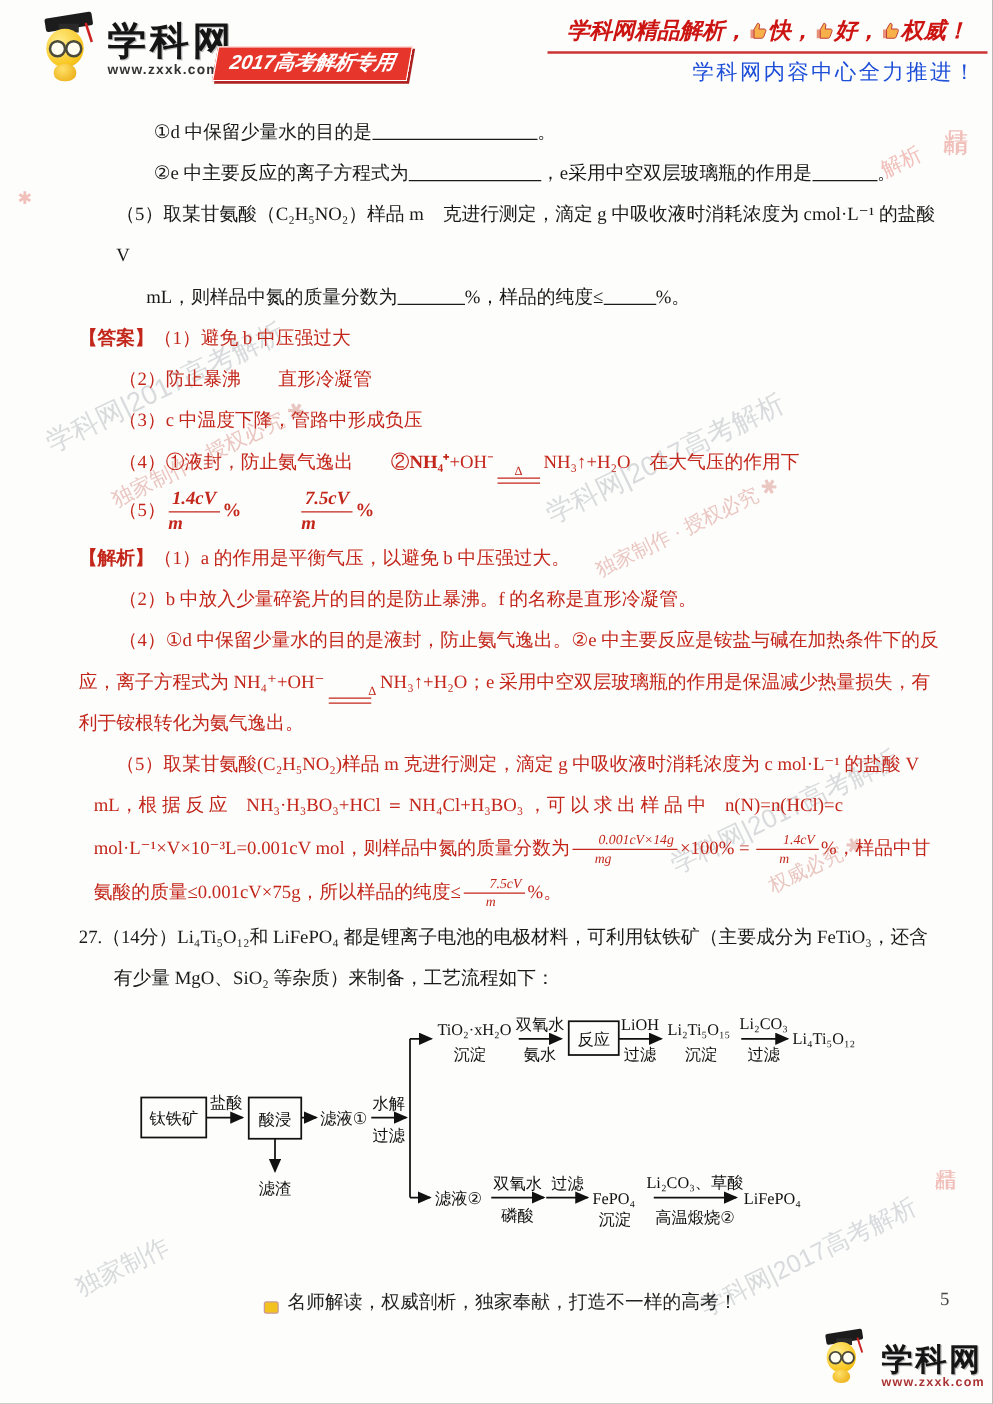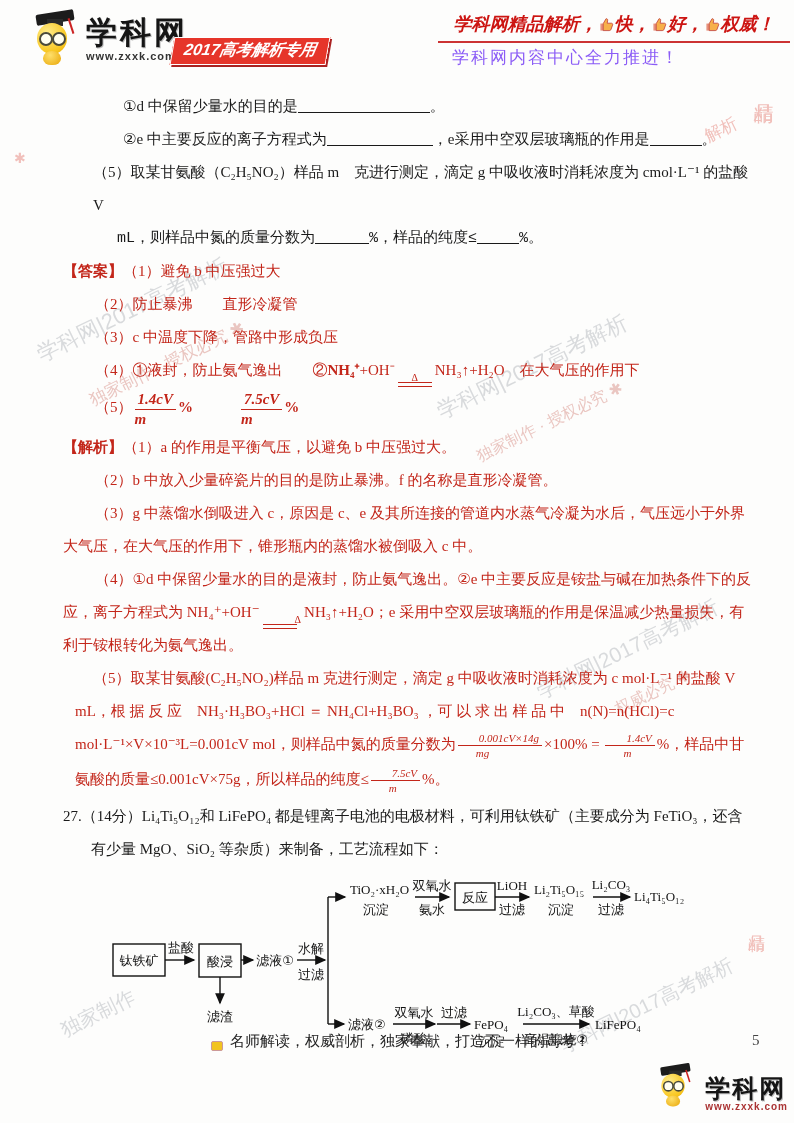--- a/index.html
+++ b/index.html
@@ -25,34 +25,34 @@
   .logo-name{font-size:31px;font-weight:bold;letter-spacing:3px;color:#151515;line-height:34px;margin-top:8px;
         text-shadow:1px 1px 0 #bbb;}
   .logo-url{font-size:11px;font-weight:bold;color:#333;letter-spacing:1px;}
   .badge{position:absolute;left:172px;top:37px;background:#e6352a;color:#fff;
         font-family:"Liberation Sans","DejaVu Sans",sans-serif;font-size:16px;font-weight:bold;font-style:italic;
         padding:3px 12px 4px 12px;transform:skewX(-10deg);box-shadow:2px 2px 0 #a22,0 0 0 1px #fff inset;}
   .slogan{position:absolute;right:4px;top:12px;width:352px;text-align:center;color:#cc1512;
         font-size:18px;font-weight:bold;font-style:italic;padding-bottom:4px;
         border-bottom:2px solid #c33;font-family:"Liberation Sans","DejaVu Sans",sans-serif;}
   .slogan .thumb{display:inline-block;vertical-align:-2px;margin:0 1px;}
-  .subslogan{position:absolute;right:12px;top:46px;width:330px;text-align:left;color:#8b5cf6;
+  .subslogan{position:absolute;right:12px;top:46px;width:330px;text-align:right;color:#1d4ed8;
         font-size:17px;letter-spacing:2px;}
   
   .wm{position:absolute;pointer-events:none;white-space:nowrap;z-index:0;
       font-family:"Liberation Sans","DejaVu Sans",sans-serif;}
   .wm-gray{color:#c3c6ca;opacity:.62;}
   .wm-pink{color:#e4b4ae;opacity:.75;}
   .wm-rose{color:#efb6b0;opacity:.85;}
   
   .content{position:absolute;left:63px;top:90px;width:692px;z-index:1;}
   .content p{margin:0;line-height:33px;font-size:15px;}
   .q1,.q2{padding-left:60px;}
   .q3{padding-left:30px;}
-  .q4{padding-left:54px;font-family:Liberation Mono, monospace;}
+  .q4{padding-left:54px;}
   .blank{display:inline-block;border-bottom:1px solid #1a1a1a;height:14px;vertical-align:-2px;}
   .red{color:#c3261a;}
   .ind{padding-left:32px;font-family:Liberation Serif, serif;}
   .hang{padding-left:0;text-indent:32px;}
   .ans5{line-height:46px;}
   .ana5{line-height:42px;padding-left:12px;text-indent:18px;}
   .q27{padding-left:28px;text-indent:-28px;margin-top:2px !important;}
   .spacer{display:inline-block;width:46px;}
   
   .heq{white-space:nowrap;}
@@ -140,21 +140,20 @@
     <p class="q4"><span>mL，则样品中氮的质量分数为</span><span class="blank" style="width:54px;"></span><span>%，样品的纯度≤</span><span class="blank" style="width:42px;"></span><span>%。</span></p>
 
     <p class="red"><b>【答案】</b><span>（1）避免 b 中压强过大</span></p>
     <p class="red ind">（2）防止暴沸　　直形冷凝管</p>
     <p class="red ind">（3）c 中温度下降，管路中形成负压</p>
     <p class="red ind"><span>（4）①液封，防止氨气逸出　　②</span><span class="heq"><span class="bold">NH₄⁺</span><span>+OH⁻</span><span class="heq-mid"><span class="heq-delta">Δ</span><span class="heq-bar"></span></span><span>NH₃↑+H₂O</span></span><span>　在大气压的作用下</span></p>
     <p class="red ind ans5"><span>（5）</span><span class="frac big"><span class="num">1.4cV</span><span class="den">m</span></span><b>%</b><span class="spacer"></span><span class="frac big"><span class="num">7.5cV</span><span class="den">m</span></span><b>%</b></p>
 
     <p class="red"><b>【解析】</b><span>（1）a 的作用是平衡气压，以避免 b 中压强过大。</span></p>
     <p class="red ind">（2）b 中放入少量碎瓷片的目的是防止暴沸。f 的名称是直形冷凝管。</p>
-    <p class="red hang">（3）g 中蒸馏水倒吸进入 c，原因是 c、e 及其所连接的管道内水蒸气冷凝为水后，气压远小于外界大气压，在大气压的作用下，锥形瓶内的蒸馏水被倒吸入 c 中。</p>
     <p class="red hang"><span>（4）①d 中保留少量水的目的是液封，防止氨气逸出。②e 中主要反应是铵盐与碱在加热条件下的反应，离子方程式为 </span><span class="heq"><span>NH₄⁺</span><span>+OH⁻</span><span class="heq-mid"><span class="heq-delta">Δ</span><span class="heq-bar"></span></span><span>NH₃↑+H₂O</span></span><span>；e 采用中空双层玻璃瓶的作用是保温减少热量损失，有利于铵根转化为氨气逸出。</span></p>
     <p class="red ana5"><span>（5）取某甘氨酸(C₂H₅NO₂)样品 m 克进行测定，滴定 g 中吸收液时消耗浓度为 c mol·L⁻¹ 的盐酸 V mL，根 据 反 应　NH₃·H₃BO₃+HCl ＝ NH₄Cl+H₃BO₃ ，可 以 求 出 样 品 中　n(N)=n(HCl)=c mol·L⁻¹×V×10⁻³L=0.001cV mol，则样品中氮的质量分数为</span><span class="frac small"><span class="num">0.001cV×14g</span><span class="den">mg</span></span><span>×100% = </span><span class="frac small"><span class="num">1.4cV</span><span class="den">m</span></span><span>%，样品中甘氨酸的质量≤0.001cV×75g，所以样品的纯度≤</span><span class="frac small"><span class="num">7.5cV</span><span class="den">m</span></span><span>%。</span></p>
 
     <p class="q27">27.（14分）Li₄Ti₅O₁₂和 LiFePO₄ 都是锂离子电池的电极材料，可利用钛铁矿（主要成分为 FeTiO₃，还含有少量 MgO、SiO₂ 等杂质）来制备，工艺流程如下：</p>
 
     <div class="diagram">
       <svg width="625" height="188" viewBox="0 0 625 188">
         <defs>
           <marker id="ah" markerWidth="9" markerHeight="8" refX="7" refY="3.5" orient="auto">
             <path d="M0,0 L8,3.5 L0,7 z" fill="#111"></path>

